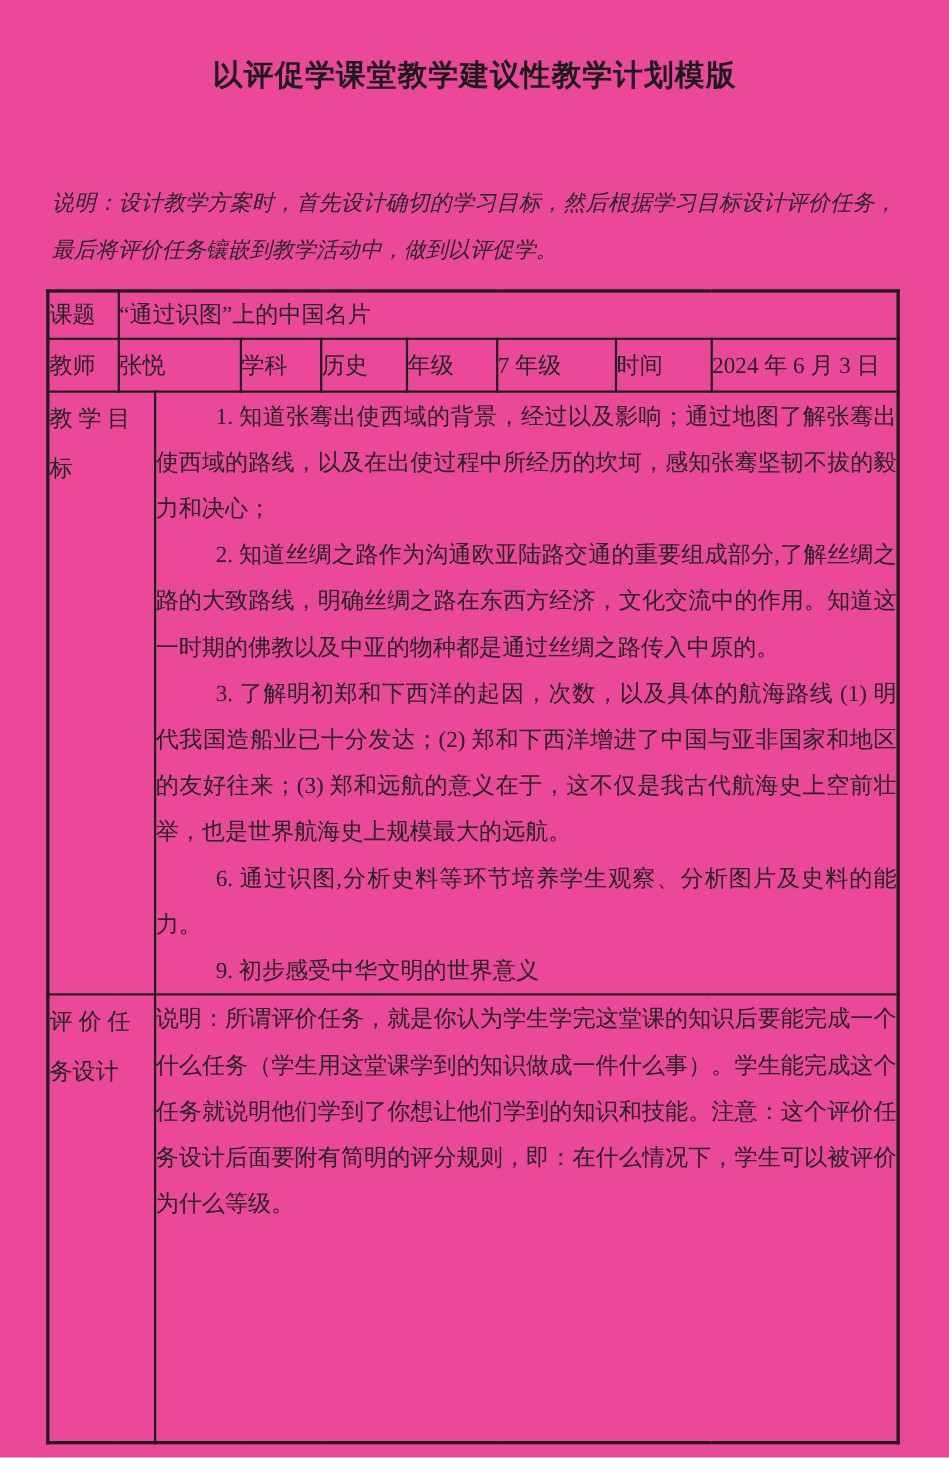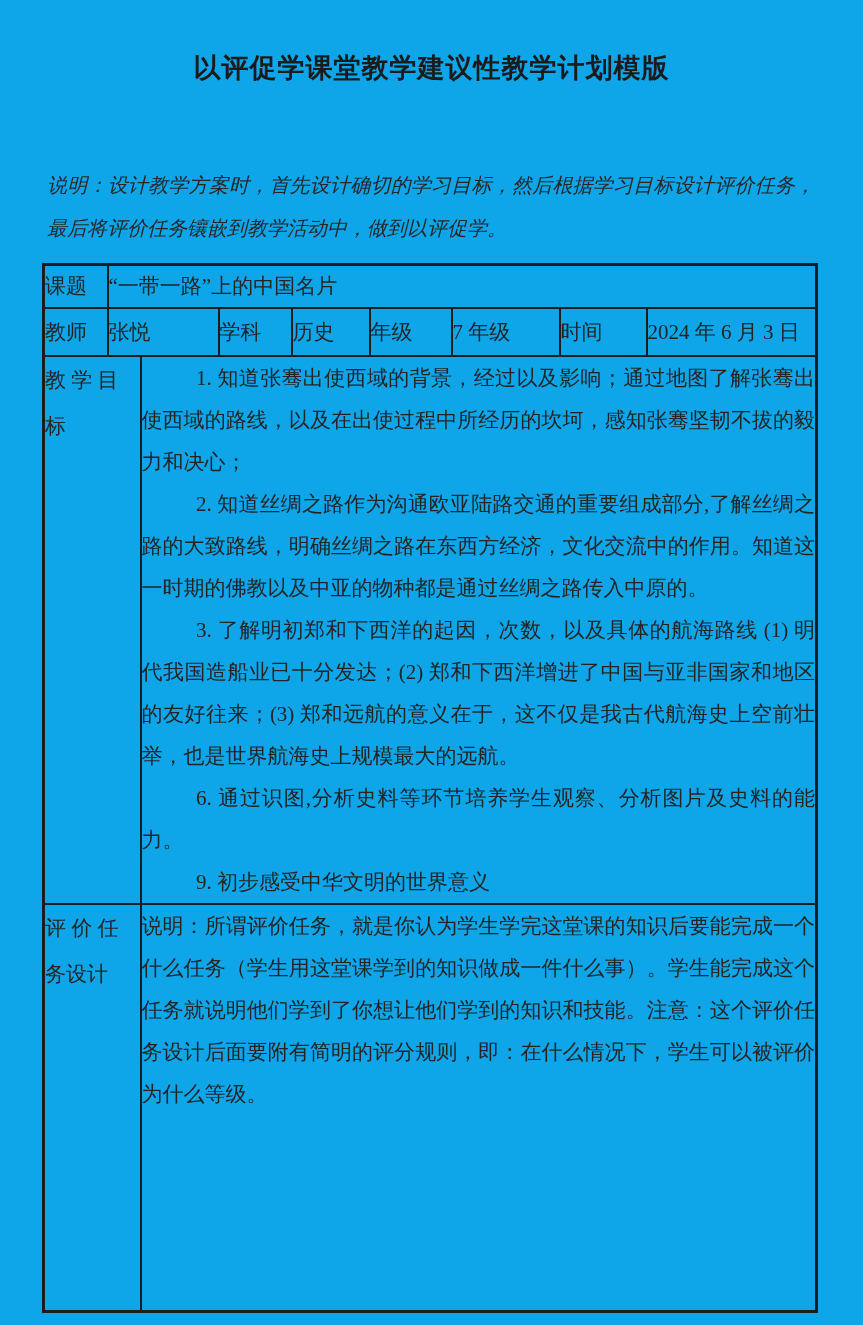--- a/index.html
+++ b/index.html
@@ -5,21 +5,21 @@
   html, body {
     margin: 0;
     padding: 0;
     background: #f2f1ef;
   }
   .page {
     position: relative;
     width: 863px;
     height: 1325px;
     margin: 0 auto;
-    background: #0ea5e9;
+    background: #ec4899;
     color: #232323;
     font-family: "Liberation Serif", "DejaVu Serif", serif;
     overflow: hidden;
   }
   .title {
     margin: 0;
     padding-top: 50px;
     text-align: center;
     font-size: 27px;
     font-weight: bold;
@@ -101,21 +101,21 @@
       <col style="width:78px">
       <col style="width:82px">
       <col style="width:108px">
       <col style="width:87px">
       <col style="width:170px">
     </colgroup>
 
     <tbody>
         <tr class="row-topic">
       <td class="head-cell">课题</td>
-      <td class="value-cell" colspan="8">“一带一路”上的中国名片</td>
+      <td class="value-cell" colspan="8">“通过识图”上的中国名片</td>
     </tr>
 
     <tr class="row-info">
       <td class="head-cell">教师</td>
       <td class="value-cell" colspan="2">张悦</td>
       <td class="head-cell">学科</td>
       <td class="value-cell">历史</td>
       <td class="head-cell">年级</td>
       <td class="value-cell">7 年级</td>
       <td class="head-cell">时间</td>

